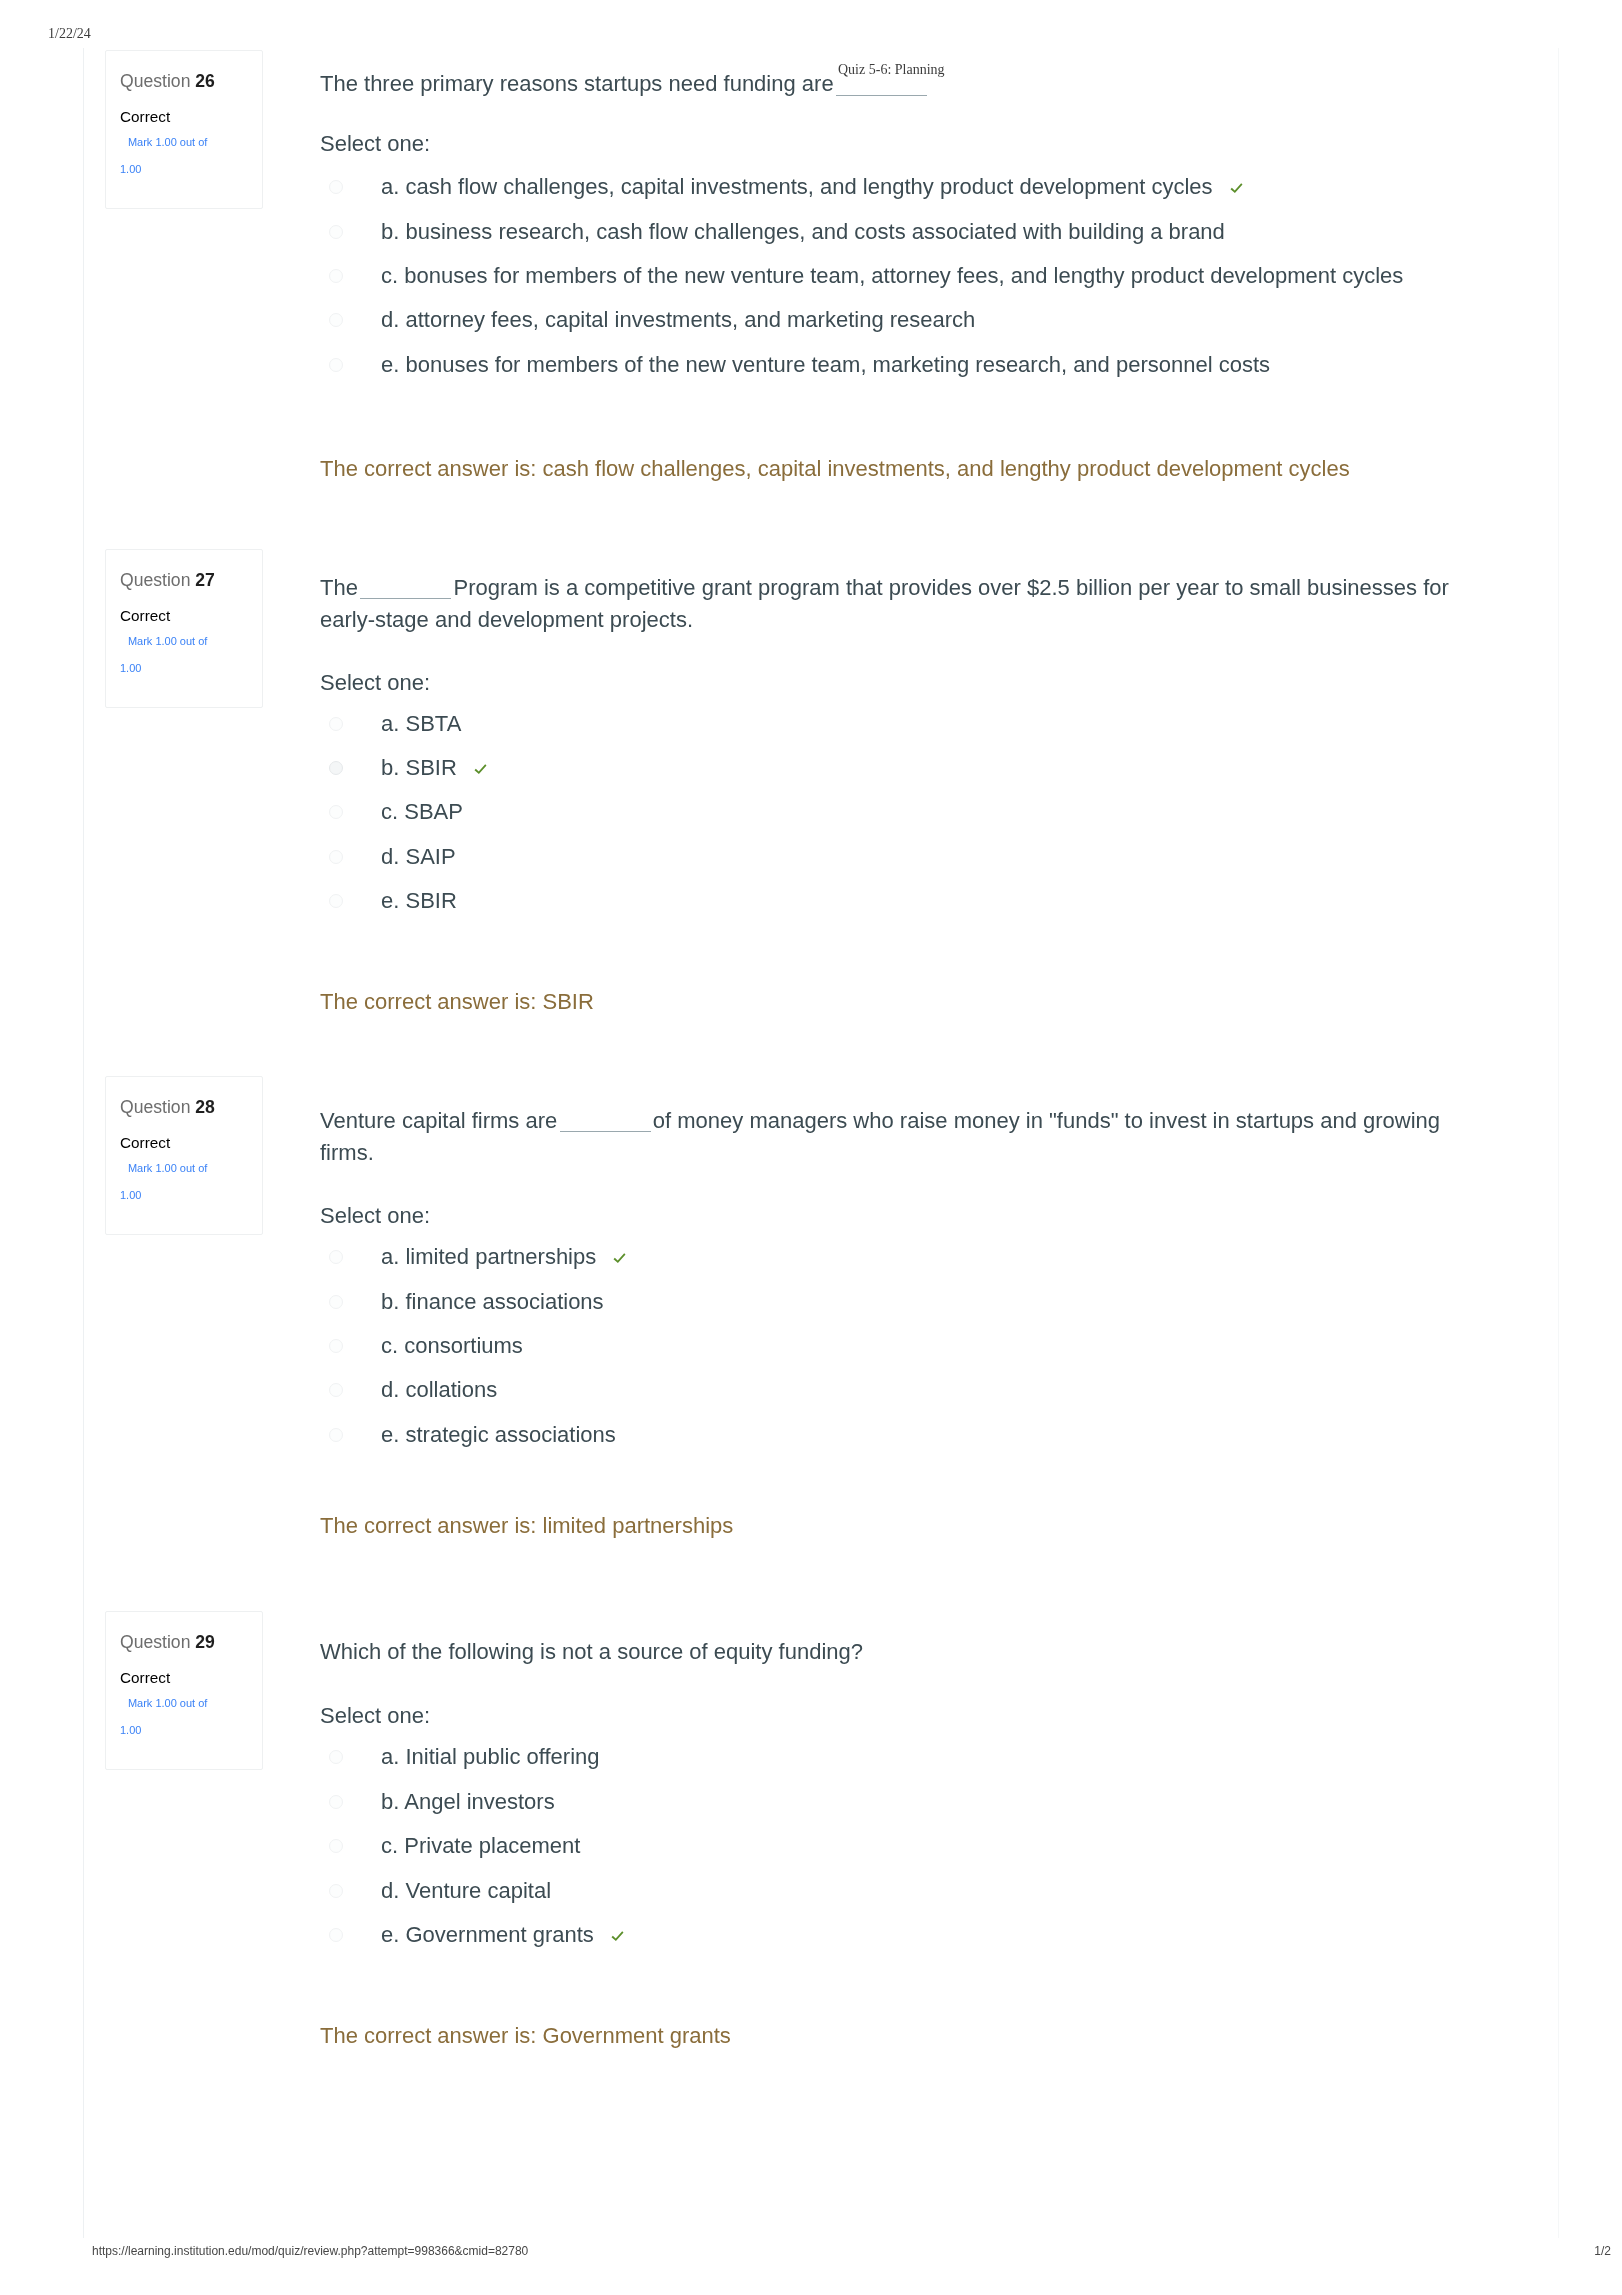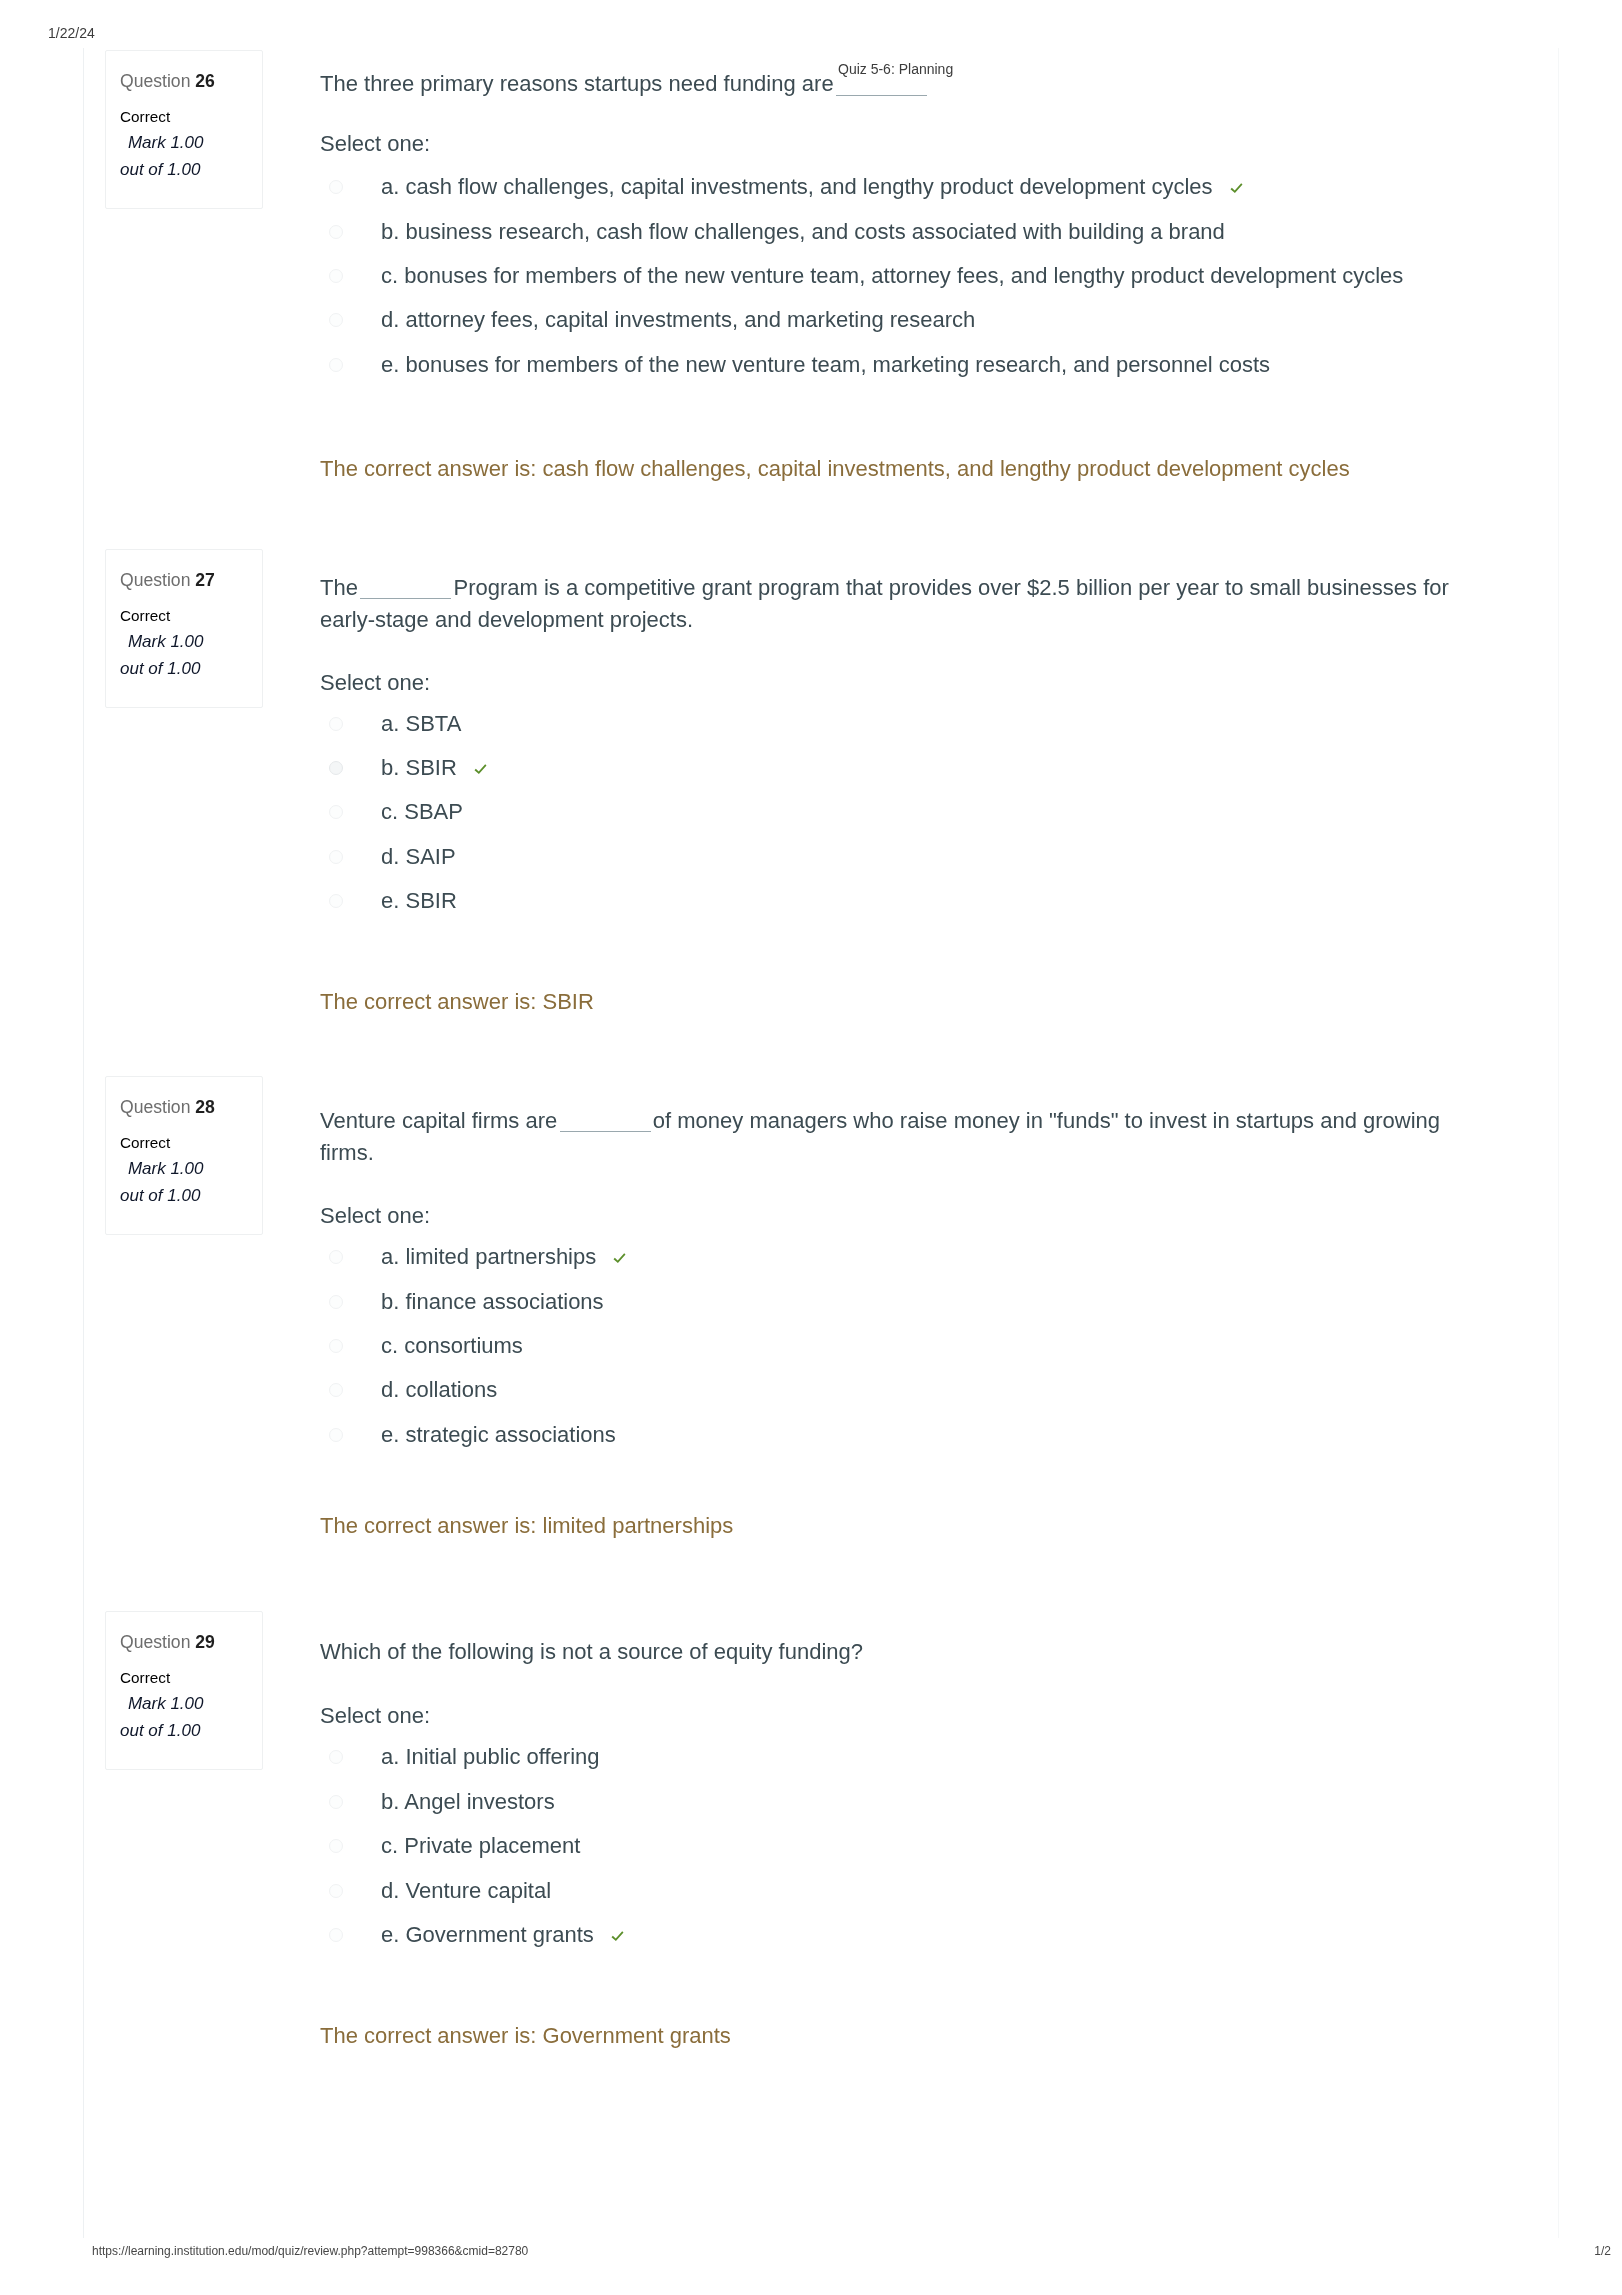--- a/index.html
+++ b/index.html
@@ -5,21 +5,21 @@
   html,body{margin:0;padding:0;background:#ffffff;}
   body{
     width:1623px;height:2295px;
     font-family:"Liberation Sans", sans-serif;
     -webkit-font-smoothing:antialiased;
   }
   .page{position:relative;width:1623px;height:2295px;overflow:hidden;background:#fff;}
 
   
   .print-head{position:absolute;top:25.4px;left:0;width:1623px;height:20.4px;
-    font-size:14px;color:#3c3c3c;line-height:17.6px;}
+    font-size:14px;color:#3c3c3c;line-height:17.6px;font-family:Liberation Serif, serif;}
   .ph-left{position:absolute;left:48px;top:0;}
   .ph-center{position:absolute;left:838px;top:0;margin-top:36px;}
   .print-foot{position:absolute;top:2243px;left:0;width:1623px;height:21px;
     font-size:12px;color:#474747;line-height:17.6px;margin-left:36px;}
   .pf-left{position:absolute;left:56px;top:0;}
   .pf-right{position:absolute;left:0;width:1575px;text-align:right;top:0;}
 
   
   .content{position:absolute;left:83px;top:48px;width:1476px;height:2190px;
      box-sizing:border-box;
@@ -30,22 +30,22 @@
   
   .qblock{position:absolute;left:0;width:1476px;}
   .qinfo{position:absolute;left:21px;top:1.9px;width:158px;height:159px;
      border:0.9px solid #eef0f1;border-radius:2px;background:#fff;
      box-sizing:border-box;}
   .qno{position:absolute;left:14px;top:20px;font-size:17.6px;color:#6d6d6d;
      line-height:21px;white-space:nowrap;}
   .qno b{color:#1f1f1f;font-weight:bold;}
   .qstate{position:absolute;left:14px;top:56px;font-size:15.3px;color:#000000;
      line-height:20.4px;}
-  .qmark{position:absolute;left:14px;top:78px;width:108px;font-size:17px;
-     color:#0f172a;line-height:27px;text-indent:7.9px;font-style:italic;}
+  .qmark{position:absolute;left:14px;top:78px;width:108px;font-size:11px;
+     color:#3b82f6;line-height:27px;text-indent:7.9px;}
 
   .qbody{position:absolute;left:236px;top:0;width:1138px;}
   .qtext{position:absolute;left:0;top:0;width:1166px;font-size:22px;
      color:#3c4b52;line-height:32px;}
   .blank{display:inline-block;border-bottom:1.4px solid #9aa8ae;width:91px;
      height:15.7px;vertical-align:-4.2px;margin:0 2.3px;}
   .selectone{position:absolute;left:0;font-size:22px;color:#3c4b52;line-height:24px;}
 
   .ans{position:absolute;left:0;height:24px;}
   .radio{position:absolute;left:8.8px;top:5.1px;width:14px;height:14px;

